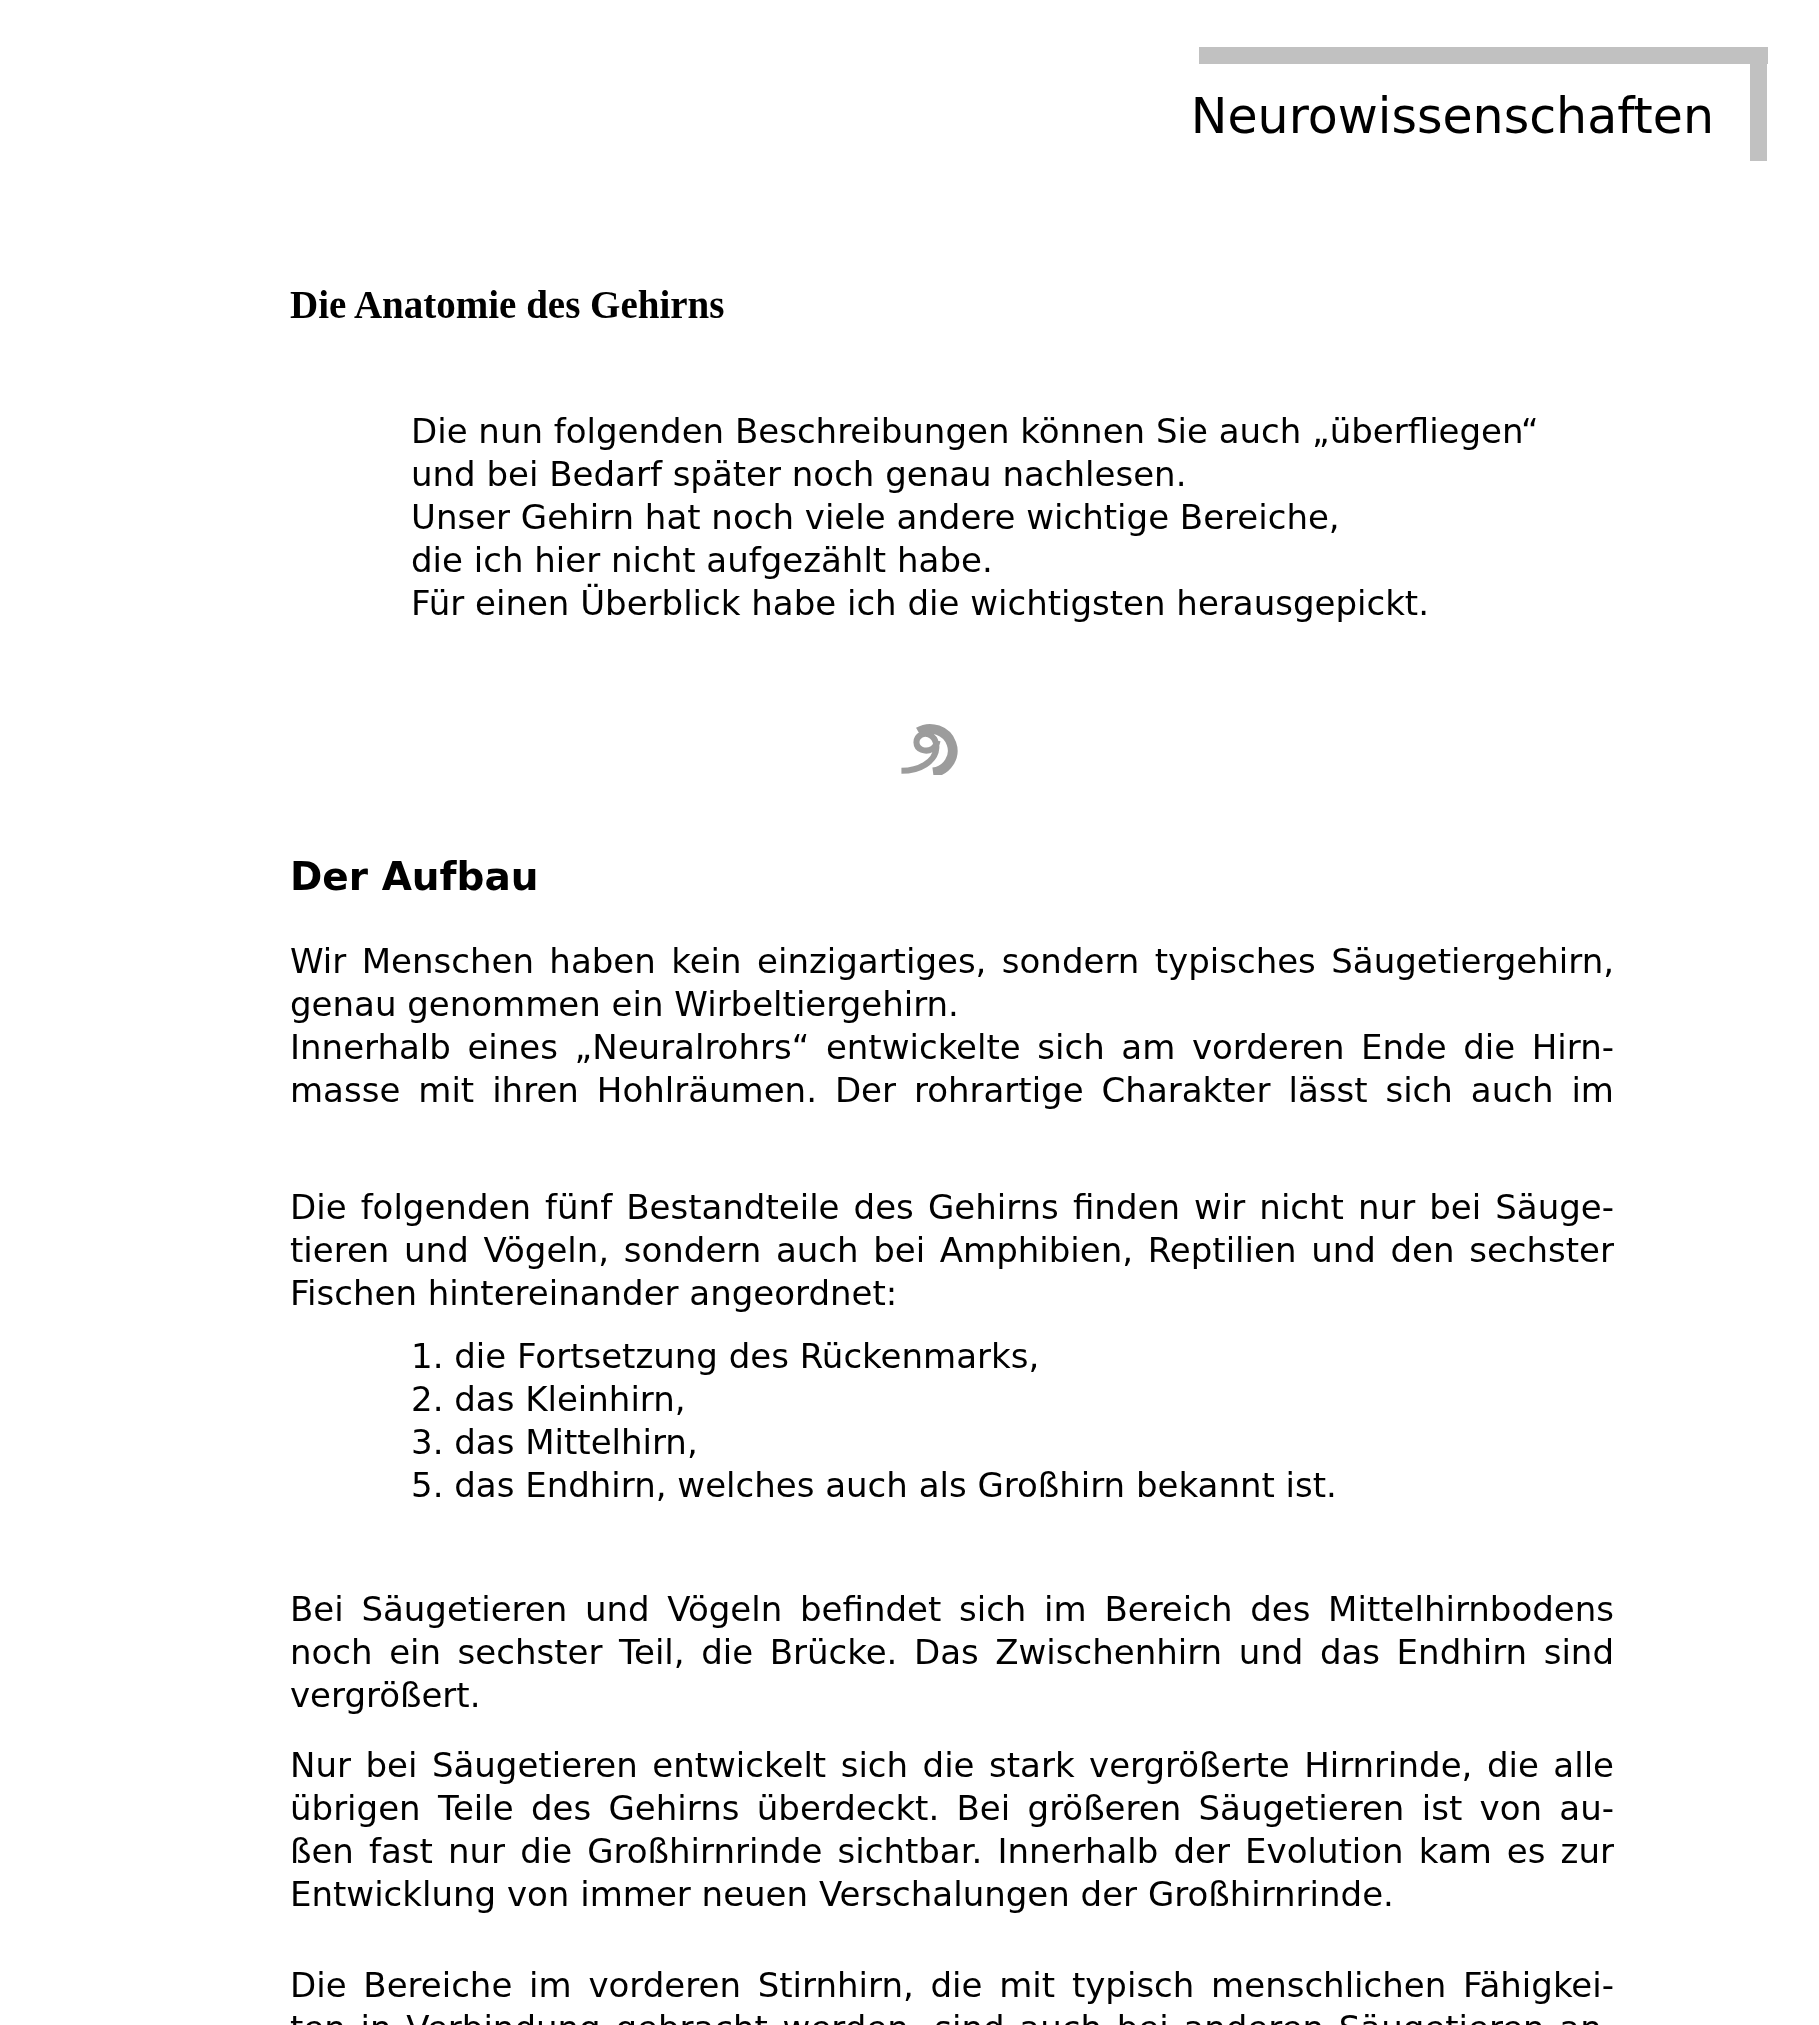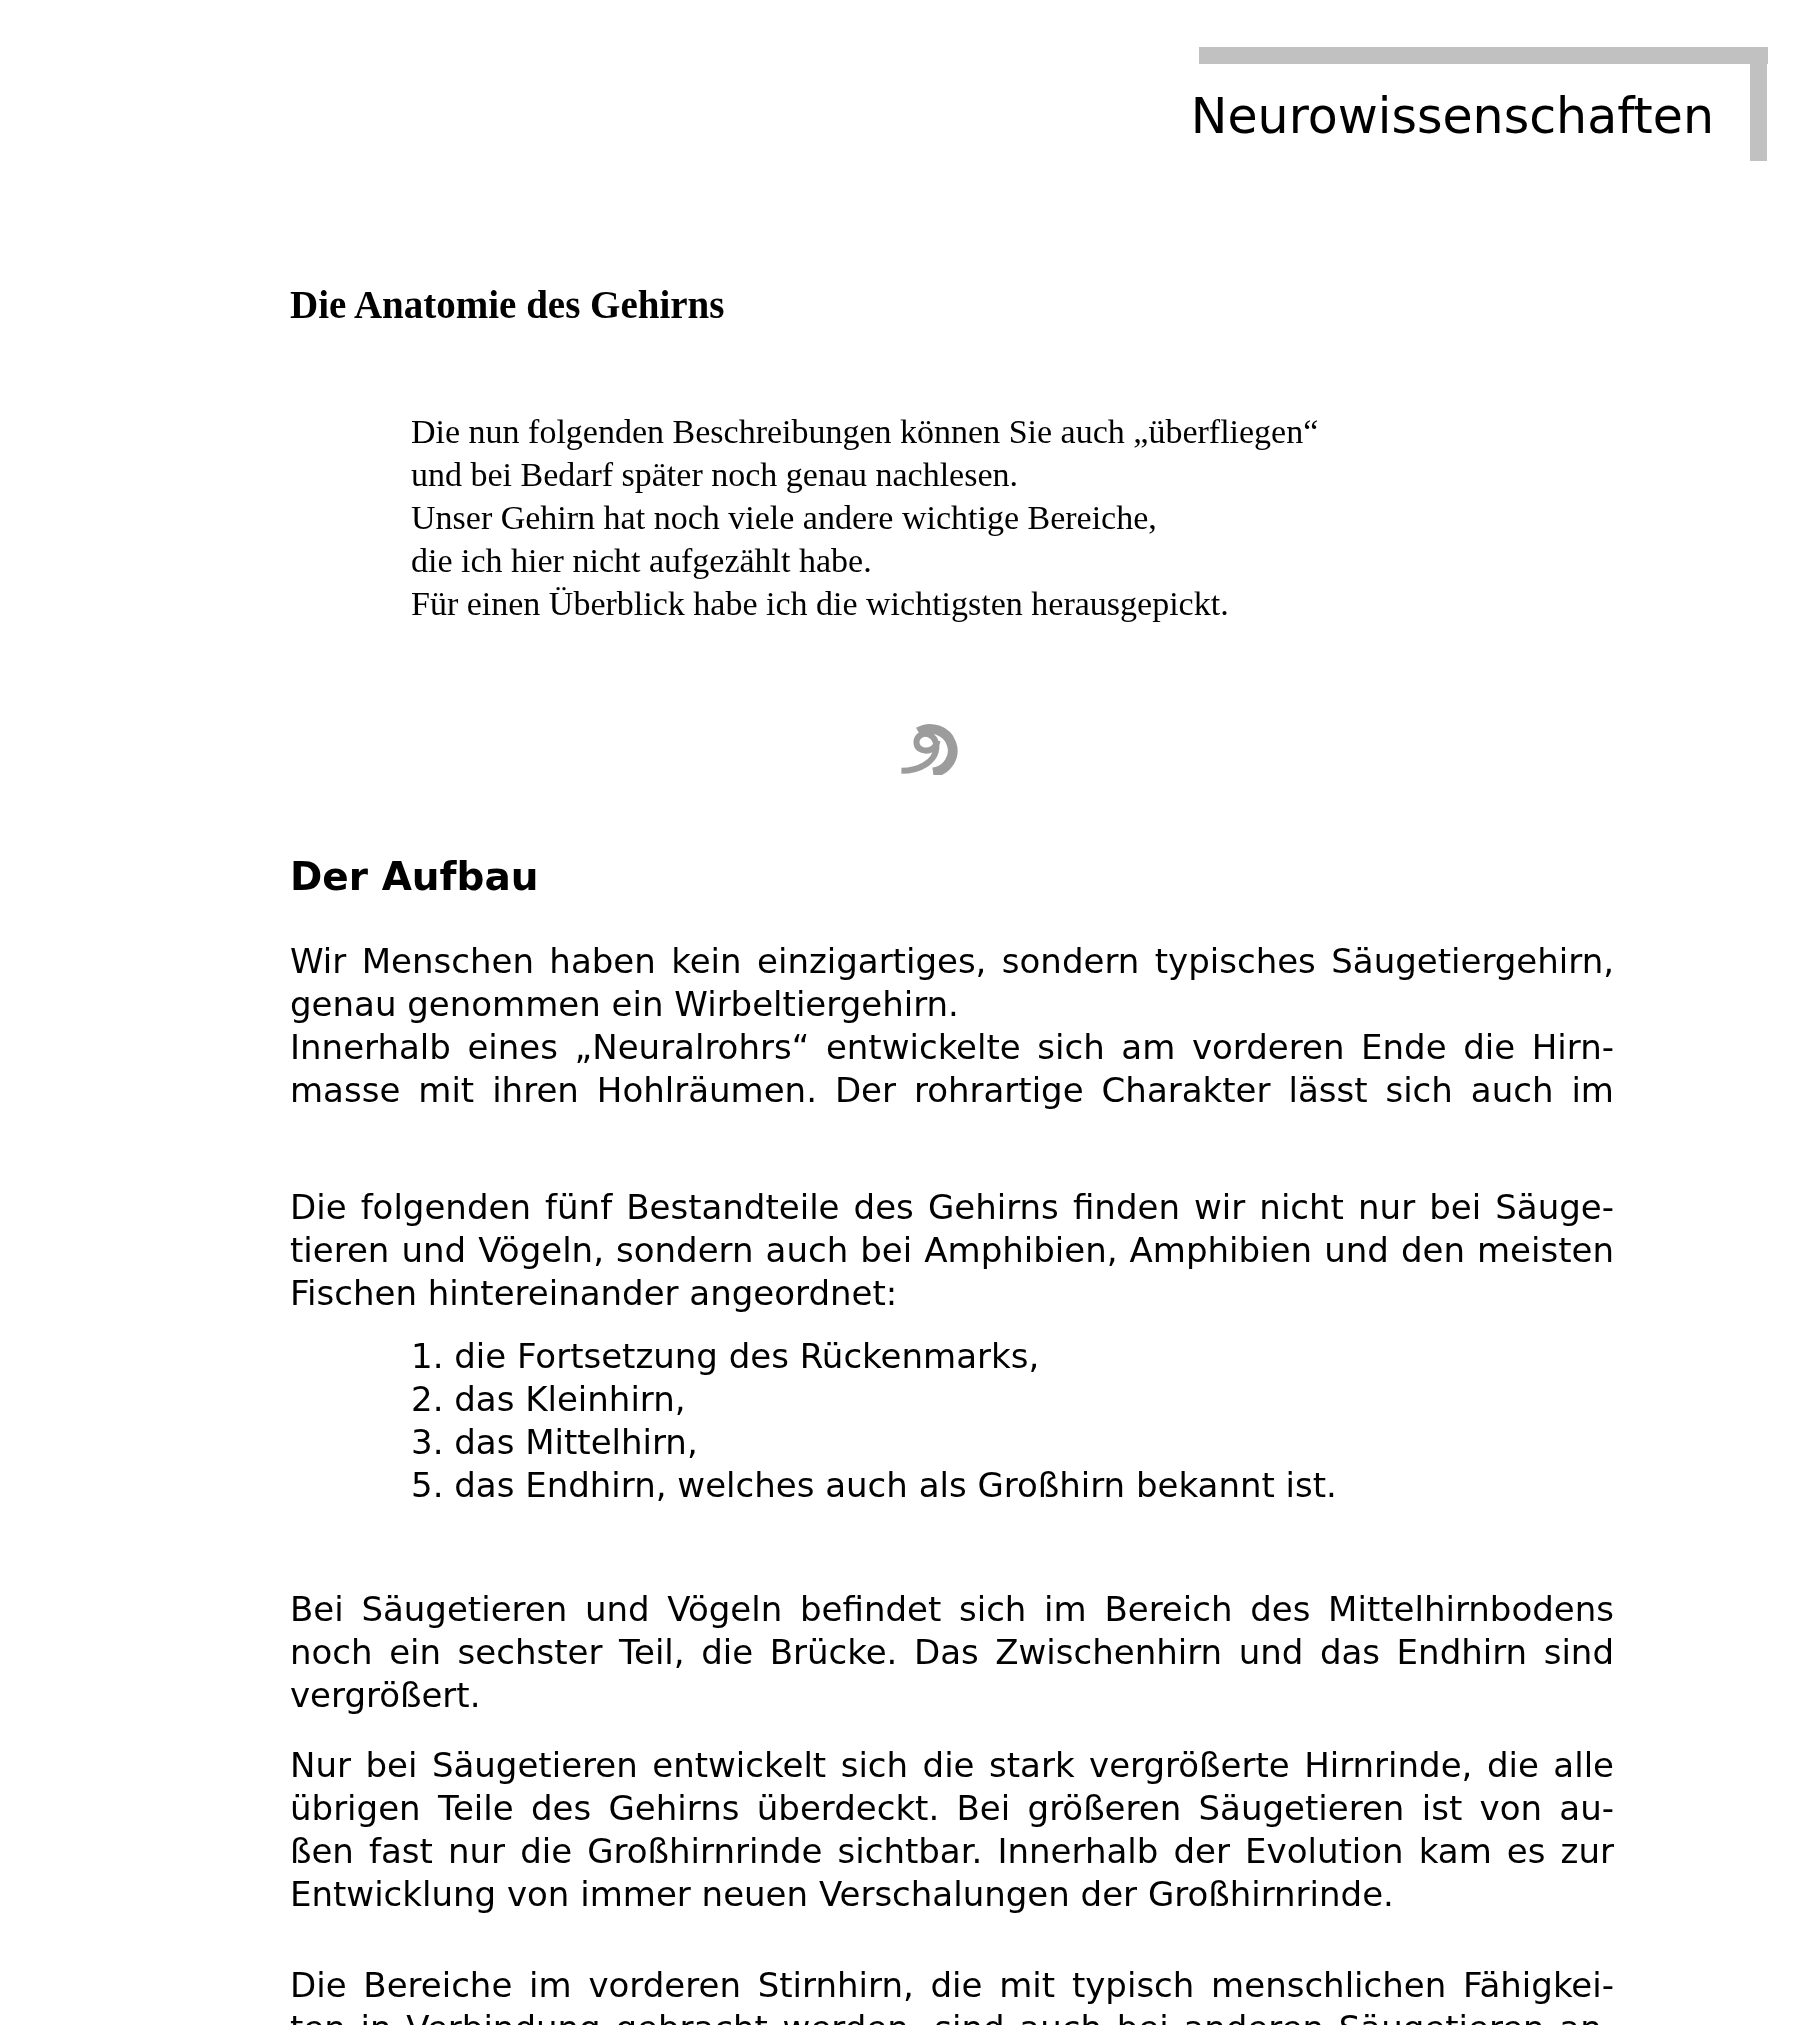--- a/index.html
+++ b/index.html
@@ -28,21 +28,21 @@
     left: 290px; width: 1324px;
     font-size: 39px; line-height: 45px;
     font-weight: bold; white-space: nowrap;
   }
   .h-anatomie { top: 282px; font-family: Liberation Serif, serif; }
   .h-aufbau   { top: 854px; }
 
   .textblock { left: 290px; width: 1324px; font-size: 34px; line-height: 43px; }
   .indented  { left: 411px; width: 1203px; }
 
-  .quote-block { top: 410px; font-family: Liberation Serif, serif; }
+  .quote-block { top: 410px; }
   .p1 { top: 940px; }
   .p2 { top: 1186px; }
   .num-list { top: 1335px; }
   .p3 { top: 1588px; }
   .p4 { top: 1744px; }
   .p5 { top: 1964px; }
 
   .line { min-height: 43px; }
   .line.just { text-align: justify; text-align-last: justify; }
 
@@ -77,21 +77,21 @@
   <div class="abs heading h-aufbau">Der Aufbau</div>
 
   <div class="abs textblock p1">
       <div class="line just">Wir Menschen haben kein einzigartiges, sondern typisches Säugetiergehirn,</div>
       <div class="line">genau genommen ein Wirbeltiergehirn.</div>
       <div class="line just">Innerhalb eines „Neuralrohrs“ entwickelte sich am vorderen Ende die Hirn-</div>
       <div class="line just">masse mit ihren Hohlräumen. Der rohrartige Charakter lässt sich auch im</div>
     </div>
   <div class="abs textblock p2">
       <div class="line just">Die folgenden fünf Bestandteile des Gehirns finden wir nicht nur bei Säuge-</div>
-      <div class="line just">tieren und Vögeln, sondern auch bei Amphibien, Amphibien und den meisten</div>
+      <div class="line just">tieren und Vögeln, sondern auch bei Amphibien, Reptilien und den sechster</div>
       <div class="line">Fischen hintereinander angeordnet:</div>
     </div>
   <div class="abs textblock indented num-list">
       <div class="line">1. die Fortsetzung des Rückenmarks,</div>
       <div class="line">2. das Kleinhirn,</div>
       <div class="line">3. das Mittelhirn,</div>
       <div class="line">5. das Endhirn, welches auch als Großhirn bekannt ist.</div>
     </div>
   <div class="abs textblock p3">
       <div class="line just">Bei Säugetieren und Vögeln befindet sich im Bereich des Mittelhirnbodens</div>

